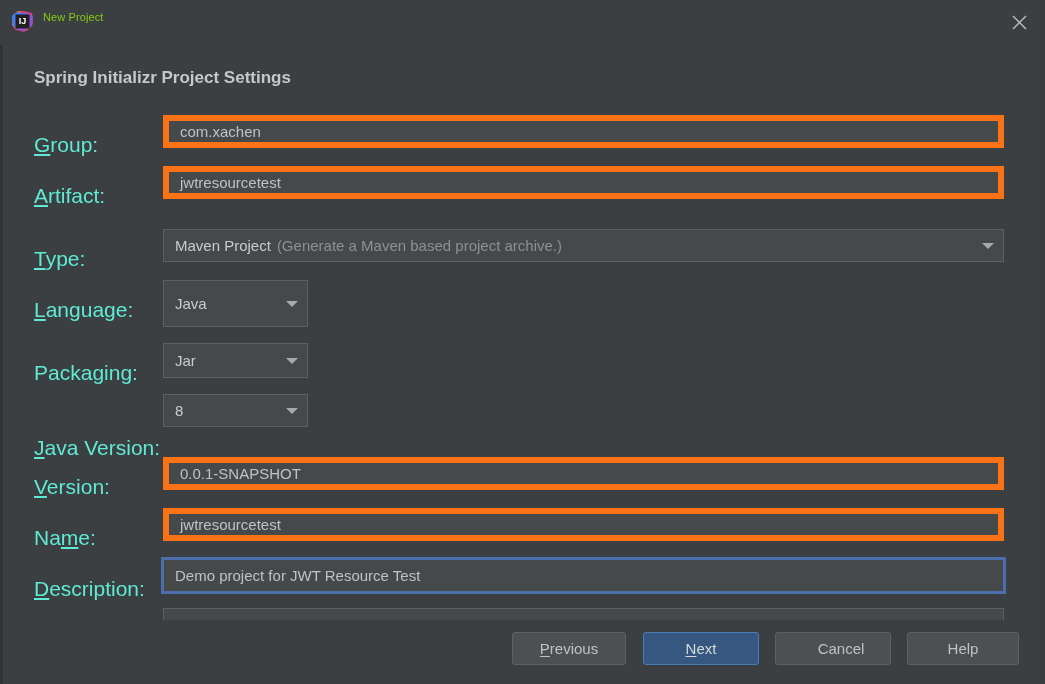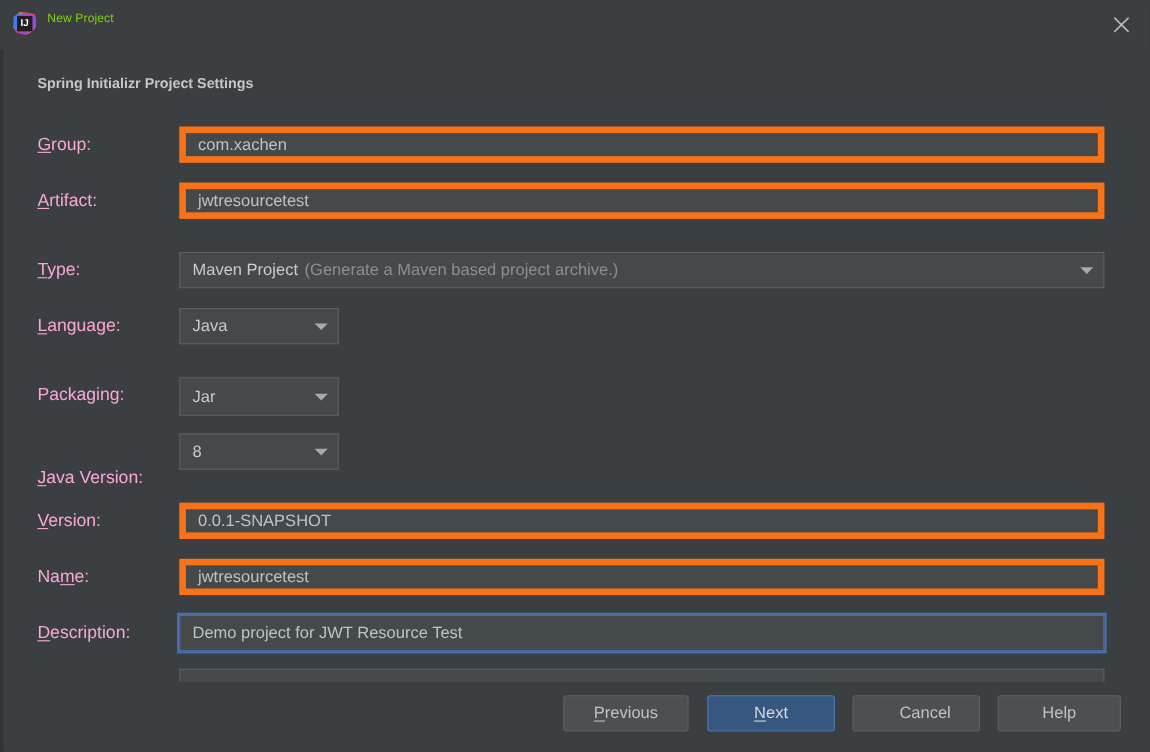--- a/index.html
+++ b/index.html
@@ -58,33 +58,34 @@
     position: absolute;
     left: 0; top: 0;
     width: 3px; height: 684px;
     background: #313335;
   }
 
   
   #section-heading {
     position: absolute;
     left: 34px; top: 68px;
-    font-size: 13px;
+    font-size: 17px;
     font-weight: bold;
     color: #c5c7c9;
     white-space: nowrap;
   }
 
   
   .row-label {
     position: absolute;
-    font-size: 16px;
-    color: #f9a8d4;
+    font-size: 21px;
+    color: #5eead4;
     white-space: nowrap;
     line-height: 1;
+    margin-top: 10px;
   }
   .mn { text-decoration: underline; text-underline-offset: 2px; }
 
   .field {
     position: absolute;
     background: #45494a;
     border: 6px solid #f97316;
     border-radius: 0;
     color: #bfc2c4;
     font-size: 15px;
@@ -202,21 +203,21 @@
   </div>
 
   <div class="row-label" style="left:34px; top:238px;"><span></span><span class="mn">T</span><span>ype:</span></div>
   <div class="combo" style="left:163px; top:229px; width:841px; height:33px;">
     <span class="val">Maven Project</span>
     <span class="hint">(Generate a Maven based project archive.)</span>
     <span class="arrow"></span>
   </div>
 
   <div class="row-label" style="left:34px; top:289px;"><span></span><span class="mn">L</span><span>anguage:</span></div>
-  <div class="combo" style="left:163px; top:280px; width:145px; height:33px;">
+  <div class="combo" style="left:163px; top:280px; width:145px; height:47px;">
     <span class="val">Java</span>
     <span class="arrow"></span>
   </div>
 
   <div class="row-label" style="left:34px; top:352px;"><span>Packa</span><span class="mn">g</span><span>ing:</span></div>
   <div class="combo" style="left:163px; top:343px; width:145px; height:35px;">
     <span class="val">Jar</span>
     <span class="arrow"></span>
   </div>
 

